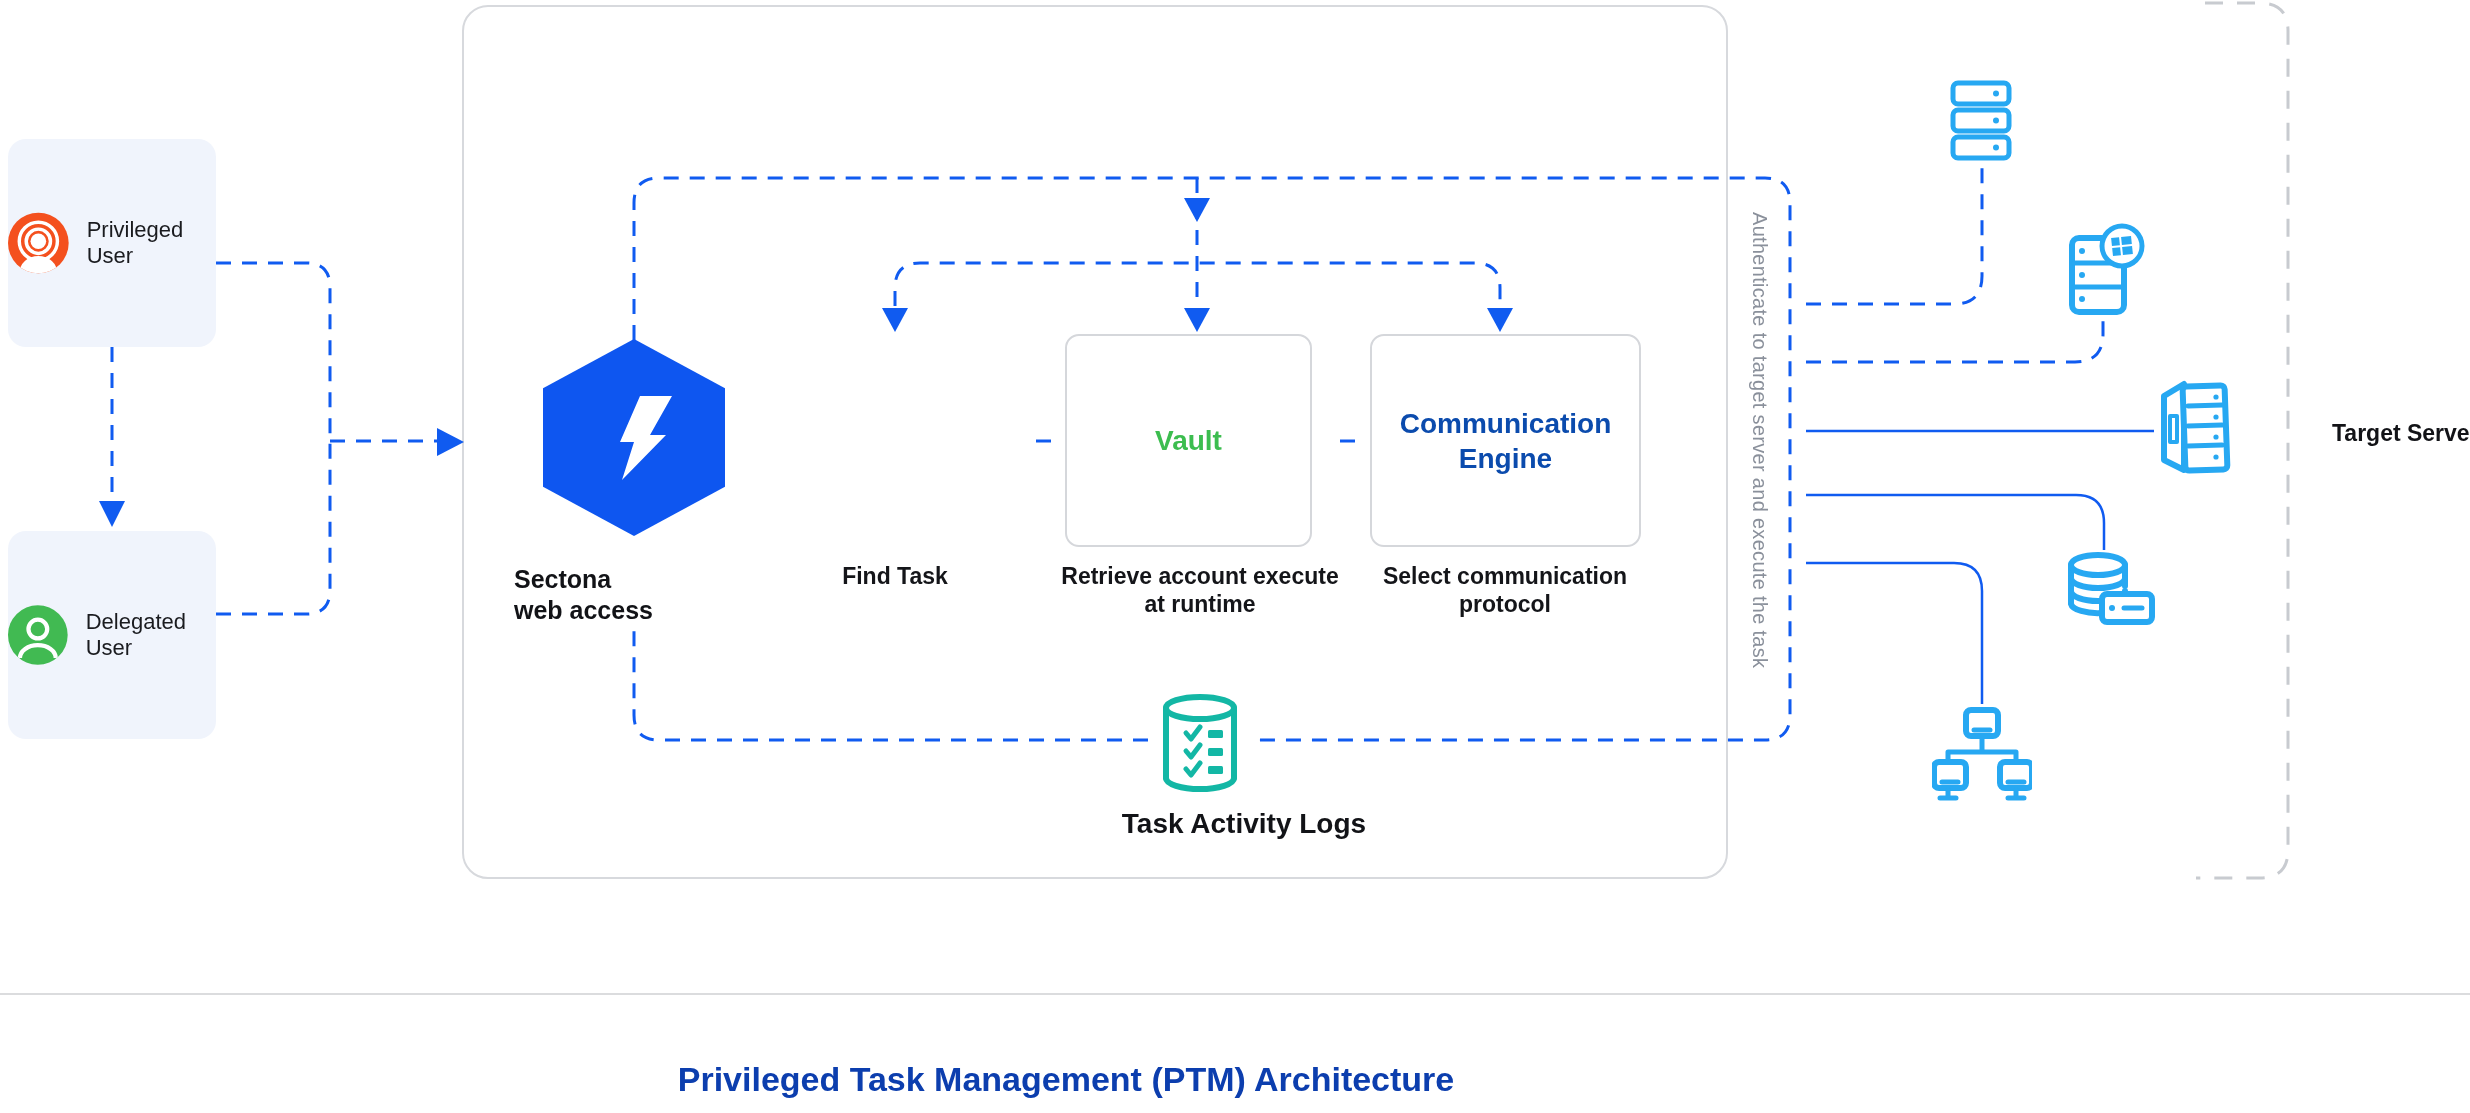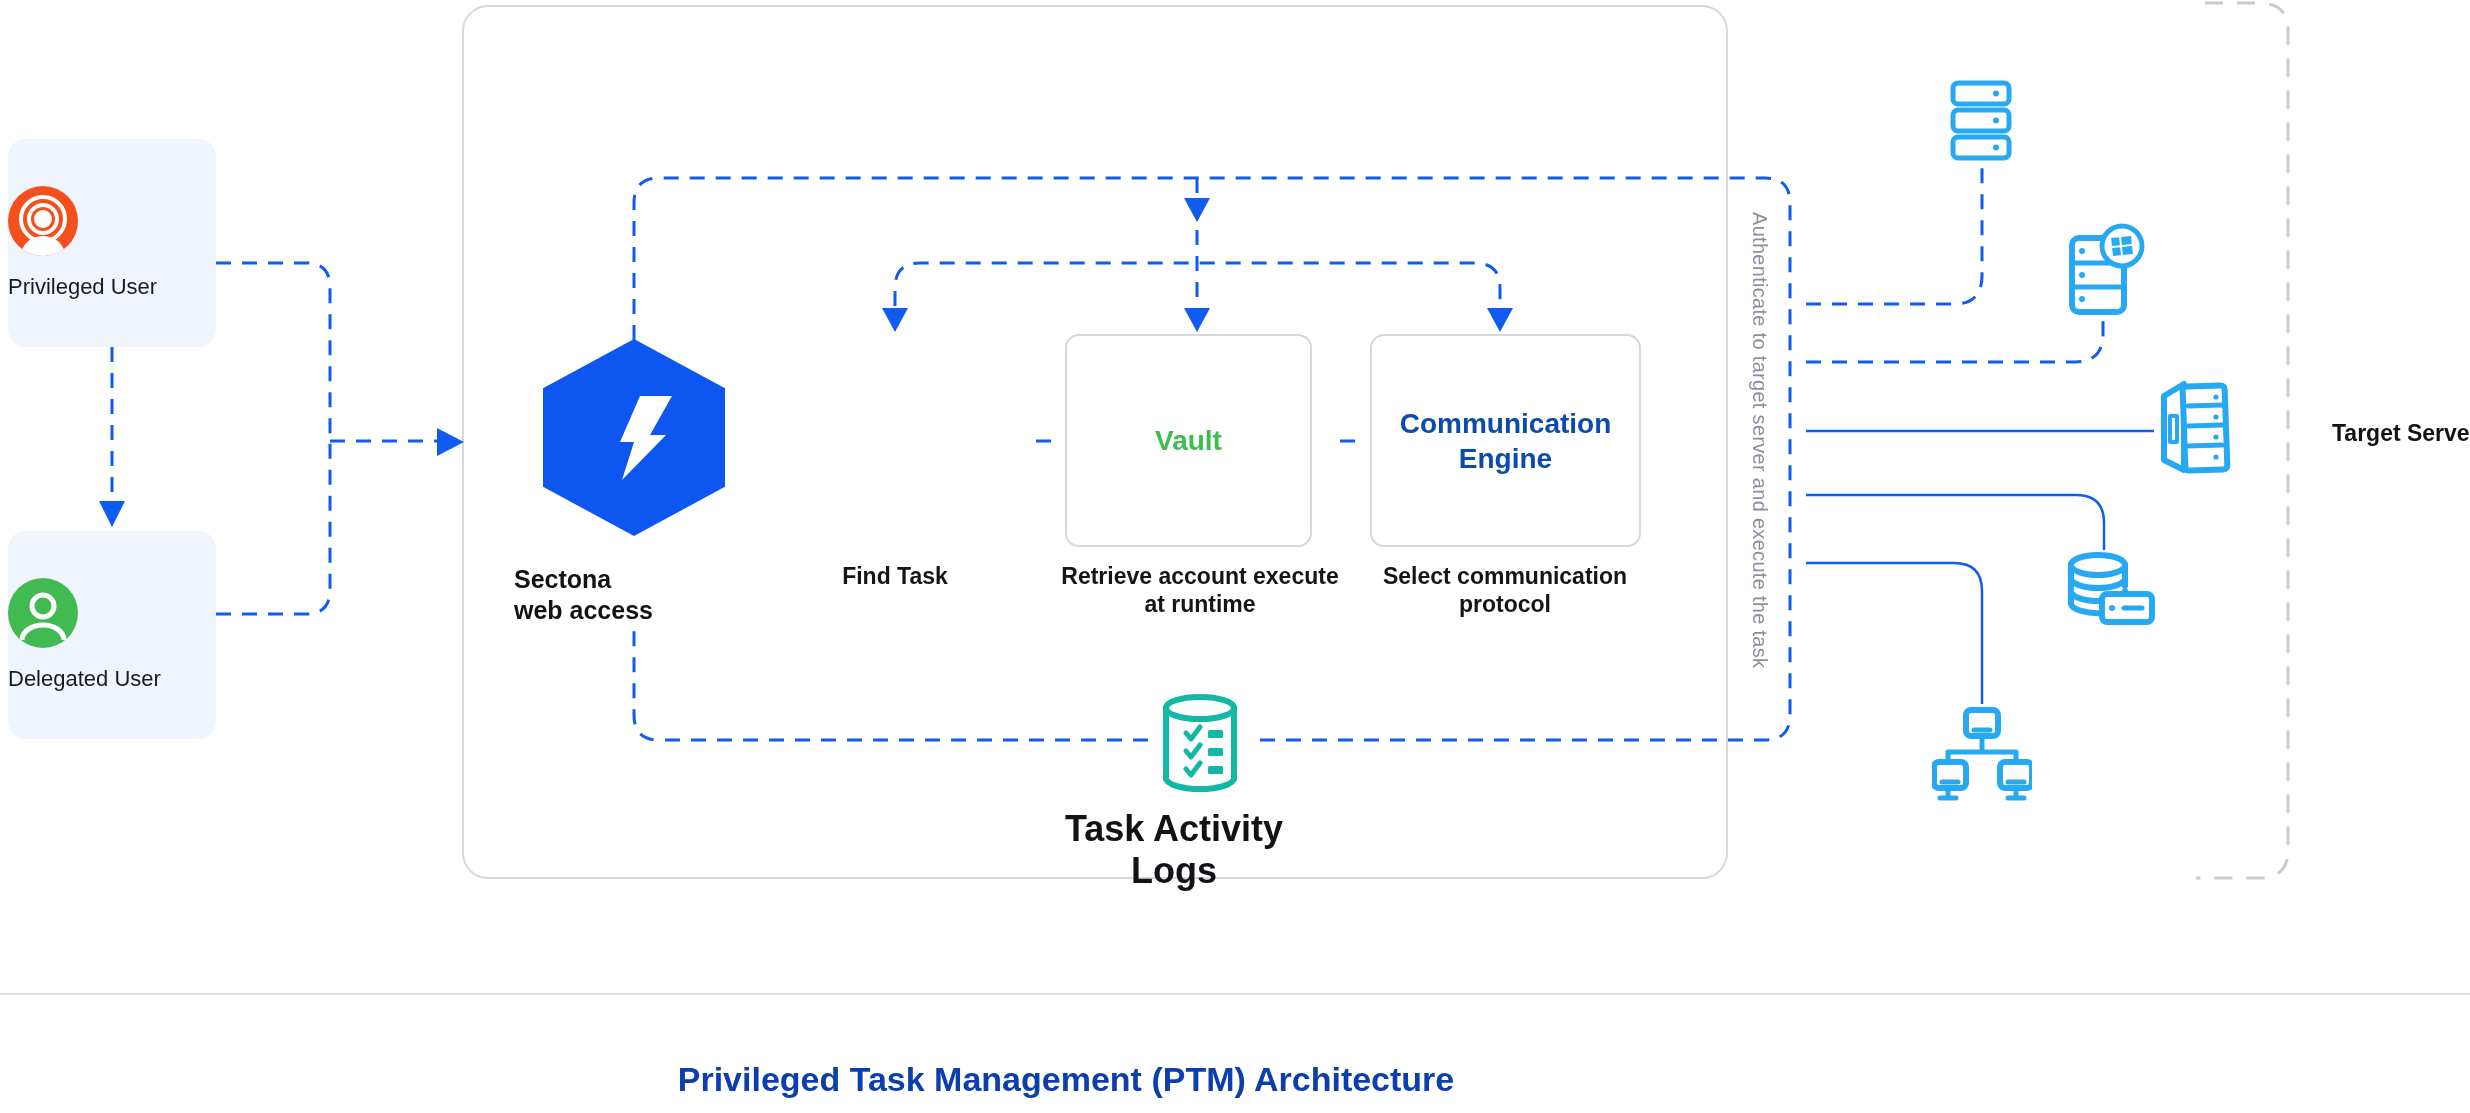--- a/index.html
+++ b/index.html
@@ -13,21 +13,21 @@
   body{font-family:"Liberation Sans","DejaVu Sans",sans-serif;color:#17181C;}
   .canvas{position:relative;width:2470px;height:1113px;background:#fff;overflow:hidden;}
 
   .overlay{position:absolute;left:0;top:0;width:2470px;height:1113px;pointer-events:none;}
   .dash-blue{stroke:var(--accent-blue);stroke-width:3;fill:none;stroke-dasharray:15 11;}
   .solid-blue{stroke:var(--accent-blue);stroke-width:2.5;fill:none;}
   .arrow-blue{fill:var(--accent-blue);stroke:none;}
   .dash-gray{stroke:#C8CBD0;stroke-width:3;fill:none;stroke-dasharray:18 14;}
 
   .user-card{position:absolute;left:8px;width:208px;height:208px;background:#F0F4FC;
-    border-radius:18px;display:flex;flex-direction:column;align-items:flex-start;justify-content:center;gap:18px;}
+    border-radius:18px;display:flex;align-items:center;justify-content:center;gap:18px;}
   .user-card.privileged{top:139px;}
   .user-card.delegated{top:531px;border-radius:18px;}
   .user-label{font-size:22px;font-weight:500;color:#1A1B1F;}
 
   .container-box{position:absolute;left:462px;top:5px;width:1266px;height:874px;
     background:#fff;border:2px solid #D7D9DD;border-radius:26px;}
 
   .hexagon{position:absolute;left:543px;top:339px;width:182px;height:197px;background:var(--hexagon-blue);
     clip-path:polygon(50% 0%,100% 25%,100% 75%,50% 100%,0% 75%,0% 25%);
     display:flex;align-items:center;justify-content:center;}
@@ -43,22 +43,22 @@
   .module-box.task-library .module-title{color:var(--task-orange);}
   .module-box.vault .module-title{color:var(--vault-green);}
   .module-box.comm-engine .module-title{color:var(--engine-blue);}
   .module-caption{position:absolute;top:562px;text-align:center;font-size:23px;font-weight:700;
     color:#141519;line-height:1.22;}
   .module-caption.task-library{left:775px;width:240px;}
   .module-caption.vault{left:1060px;width:280px;}
   .module-caption.comm-engine{left:1375px;width:260px;}
 
   .logs-icon{position:absolute;left:1160px;top:693px;}
-  .logs-label{position:absolute;left:1024px;top:808px;width:300px;text-align:center;
-    font-size:36px;font-weight:700;color:#121317;}
+  .logs-label{position:absolute;left:1094px;top:808px;width:300px;text-align:center;
+    font-size:28px;font-weight:700;color:#121317;}
 
   .side-note{position:absolute;left:1729px;top:212px;height:500px;width:60px;
     writing-mode:vertical-rl;text-orientation:mixed;font-size:20px;color:var(--note-gray);
     display:flex;align-items:center;letter-spacing:.3px;}
 
   .target-label{position:absolute;left:2332px;top:420px;font-size:23px;font-weight:700;color:#121317;white-space:nowrap;}
 
   .ricon{position:absolute;}
   .ricon.stack{left:1950px;top:80px;}
   .ricon.winserver{left:2068px;top:222px;}

